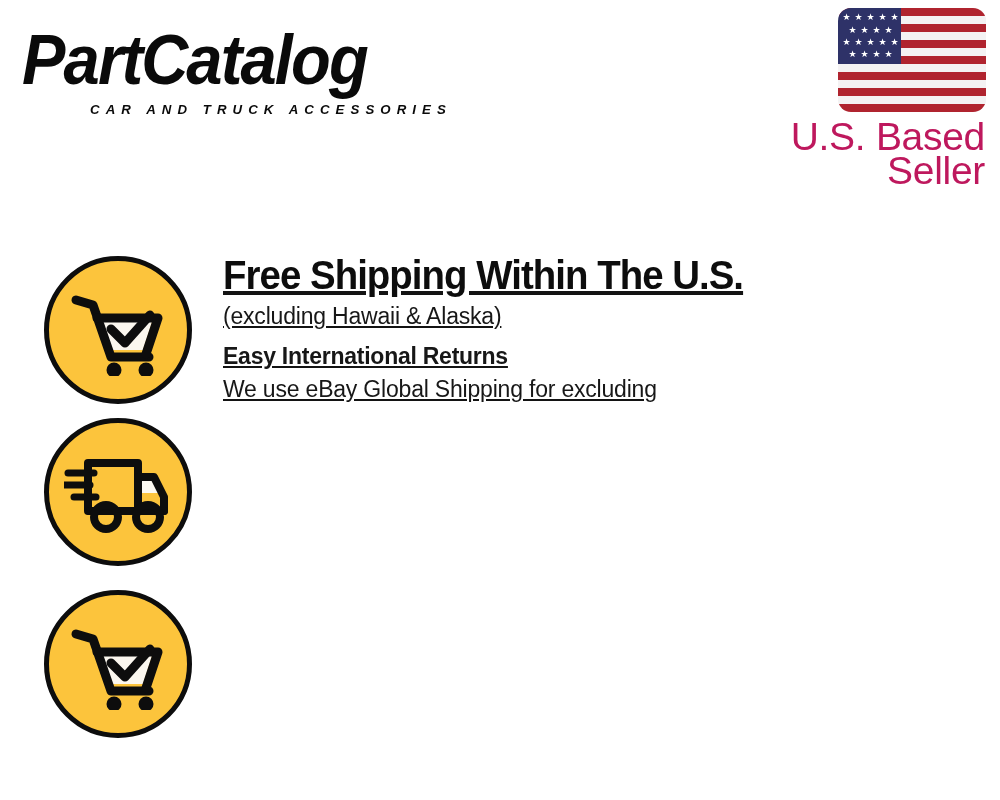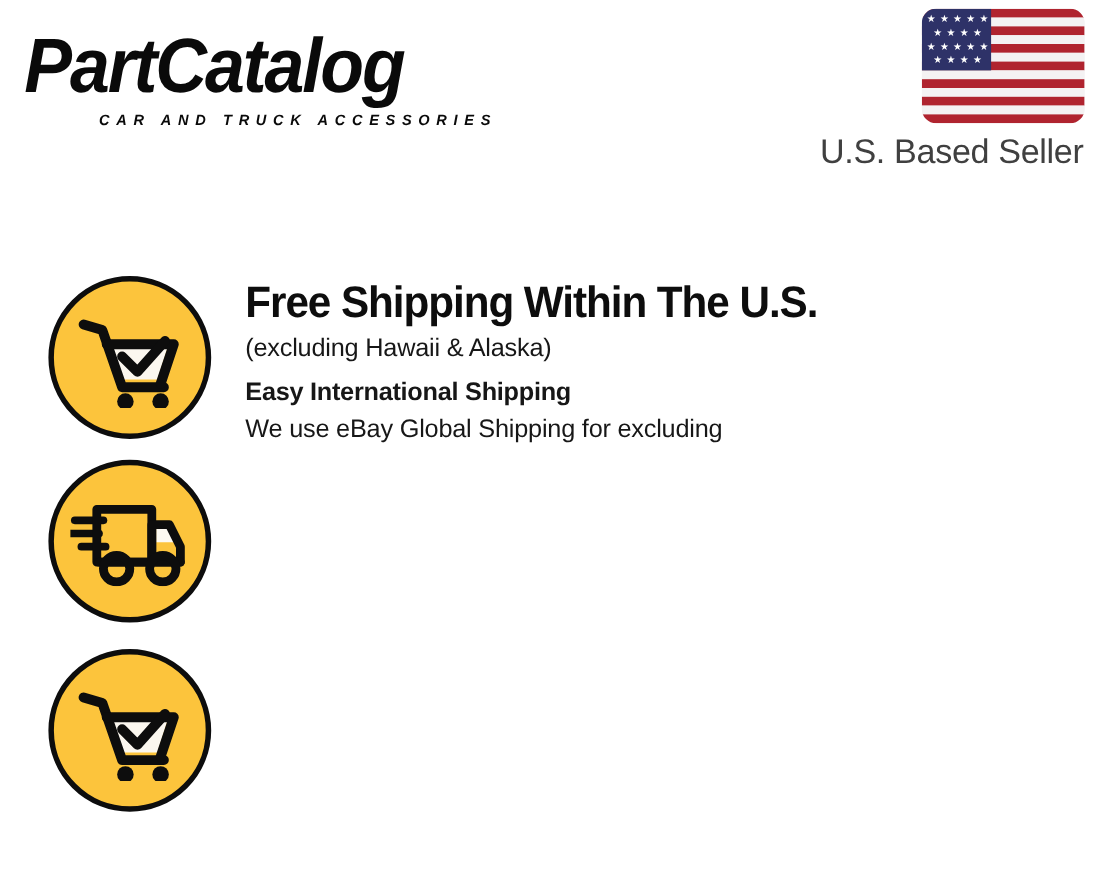--- a/index.html
+++ b/index.html
@@ -95,39 +95,40 @@
     line-height: 9px;
     width: 9px;
     height: 9px;
     text-align: center;
   }
   .seller-label {
     display: block;
     margin-top: 4px;
     margin-right: 1px;
     font-family: "Liberation Sans", sans-serif;
-    font-size: 31px;
+    font-size: 39px;
     font-weight: 400;
     letter-spacing: -0.3px;
-    color: #404040;
+    color: #be185d;
     line-height: 34px;
   }
 
   
   .features {
     position: absolute;
     left: 0;
     top: 228px;
     width: 1000px;
   }
   .feature-row {
     position: absolute;
     left: 44px;
     display: flex;
-    align-items: center;
+    align-items: flex-end;
+    text-decoration: underline;
   }
   #row-1 { top: 18px; }
   #row-2 { top: 190px; }
   #row-3 { top: 362px; }
 
   .feature-icon {
     width: 148px;
     height: 148px;
     flex: 0 0 148px;
     border-radius: 50%;
@@ -237,21 +238,21 @@
 
         <path d="M45 45 L59 59 L84 31" fill="none" stroke="#0d0d0d" stroke-width="9" stroke-linecap="round" stroke-linejoin="round"></path>
 
         <circle cx="48" cy="86" r="7.5" fill="#0d0d0d"></circle>
         <circle cx="80" cy="86" r="7.5" fill="#0d0d0d"></circle>
       </svg>
     </div>
     <div class="feature-text">
       <div class="feature-title">Free Shipping Within The U.S.</div>
       <div class="feature-sub">(excluding Hawaii &amp; Alaska)</div>
-      <div class="feature-sub bold">Easy International Shipping</div>
+      <div class="feature-sub bold">Easy International Returns</div>
       <div class="feature-sub">We use eBay Global Shipping for excluding</div>
     </div>
   </div>
 
   <div class="feature-row" id="row-2">
     <div class="feature-icon">
       <svg width="108" height="82" viewBox="0 0 108 82" aria-hidden="true">
 
         <path d="M4 22 L30 22" stroke="#0d0d0d" stroke-width="7" stroke-linecap="round"></path>
         <path d="M0 34 L26 34" stroke="#0d0d0d" stroke-width="7" stroke-linecap="round"></path>

